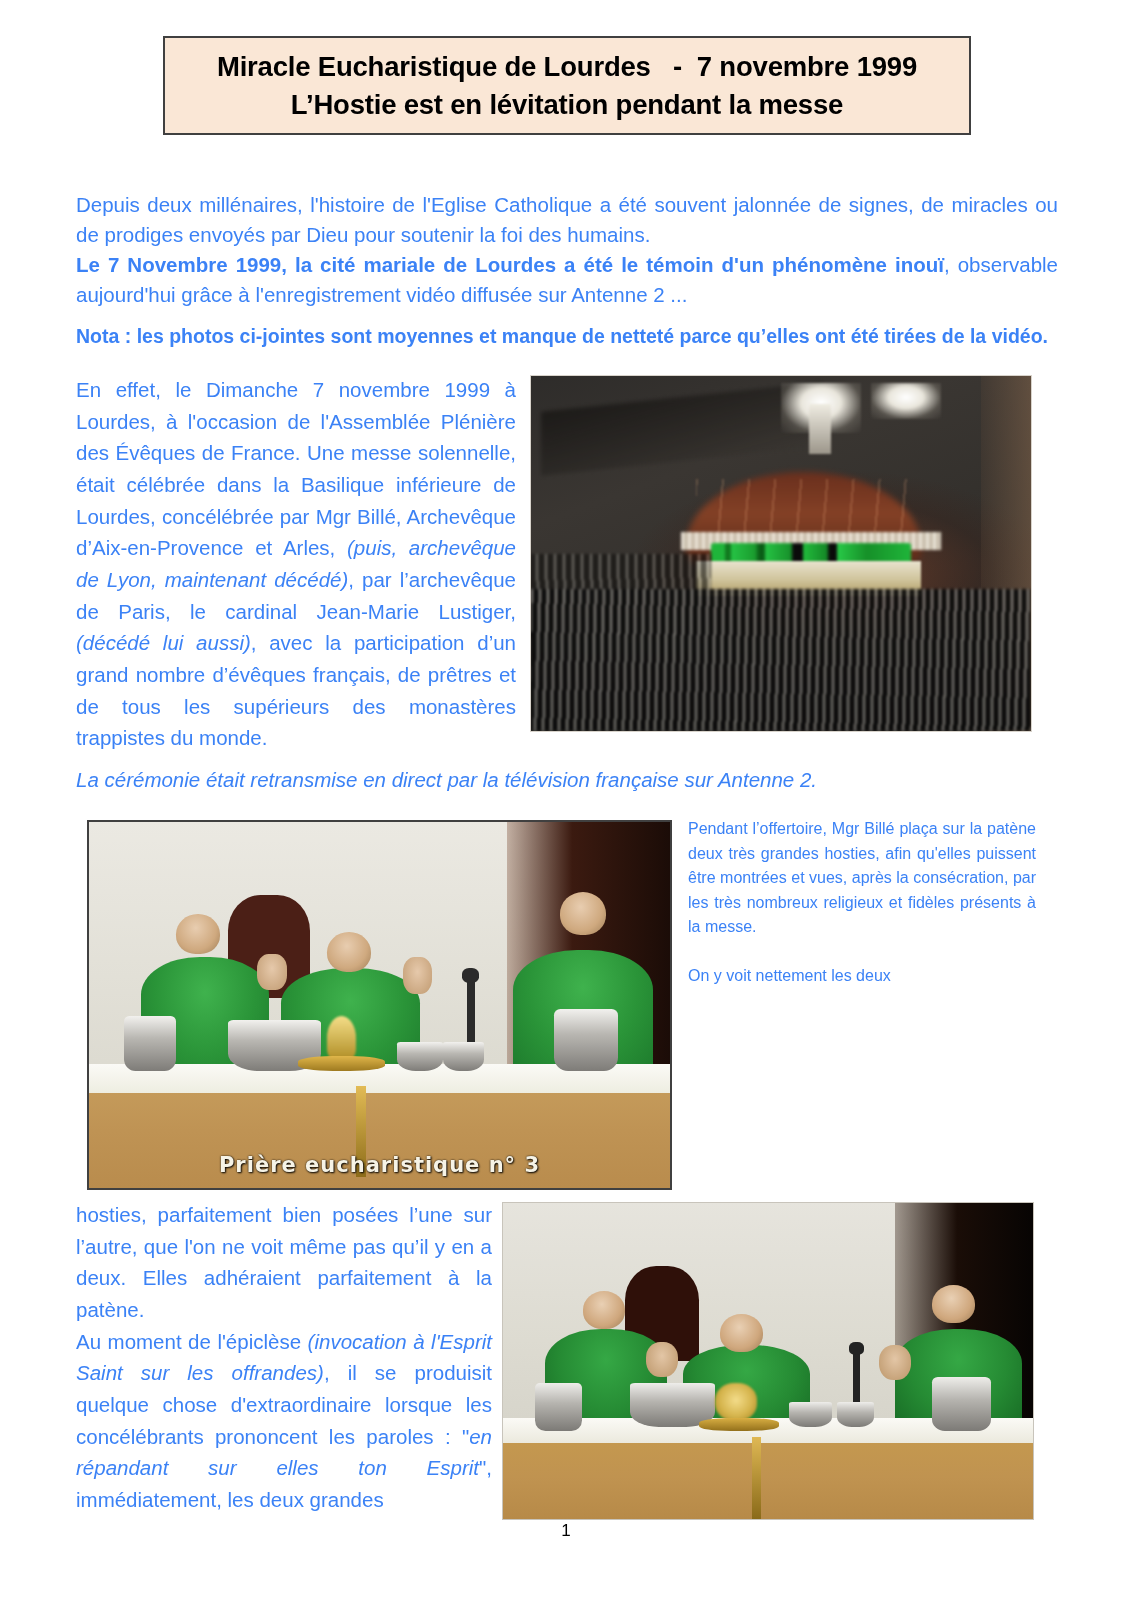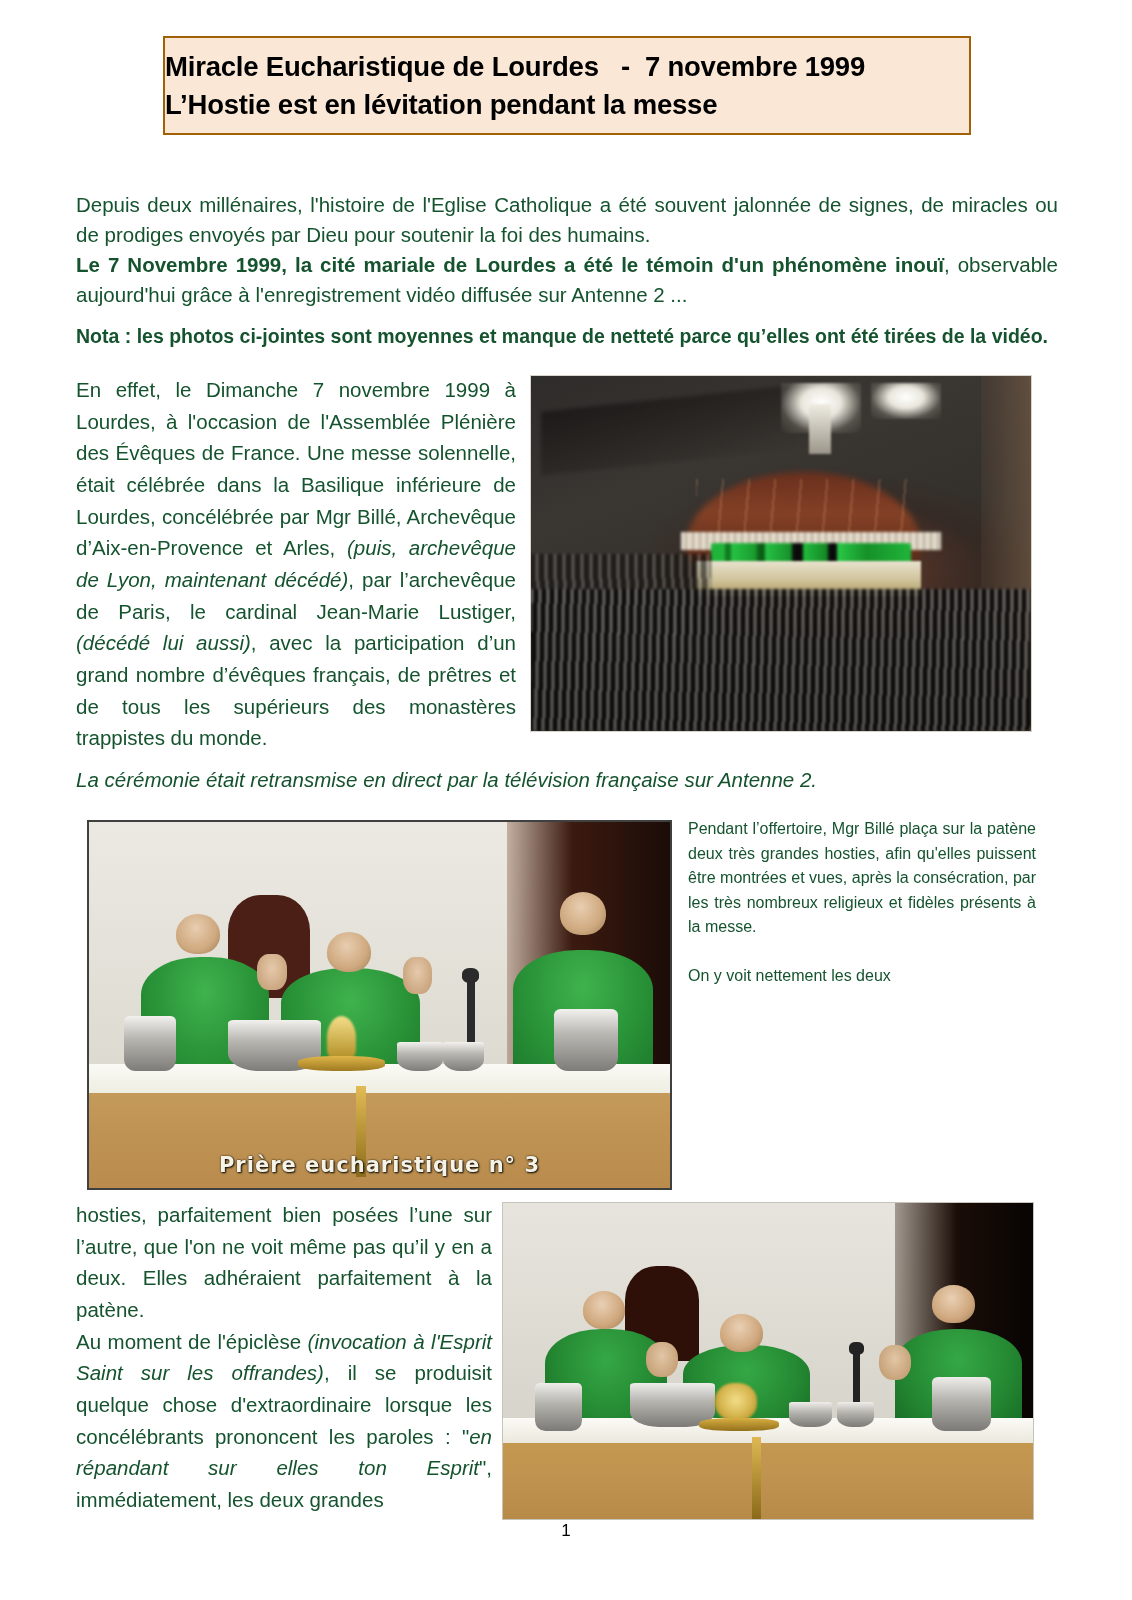--- a/index.html
+++ b/index.html
@@ -24,44 +24,44 @@
   }
 
   
   .title-box {
     position: absolute;
     left: 163px;
     top: 36px;
     width: 808px;
     height: 99px;
     background: #fae7d6;
-    border: 2px solid #a16207;
+    border: 2px solid #404040;
     box-sizing: border-box;
     display: flex;
     flex-direction: column;
-    align-items: flex-start;
+    align-items: center;
     justify-content: center;
   }
   .title-line {
     font-weight: bold;
     font-size: 27.5px;
     letter-spacing: -0.2px;
     line-height: 1.38;
     text-align: center;
     color: #000;
     white-space: pre;
   }
 
   
   .para {
     position: absolute;
     font-size: 20.5px;
     line-height: 1.47;
     text-align: justify;
-    color: #14532d;
+    color: #3b82f6;
     hyphens: none;
   }
   .para b { font-weight: bold; margin-top: 8px; }
   .para i { font-style: italic; }
 
   #intro {
     left: 76px;
     top: 190px;
     width: 982px;
   }

